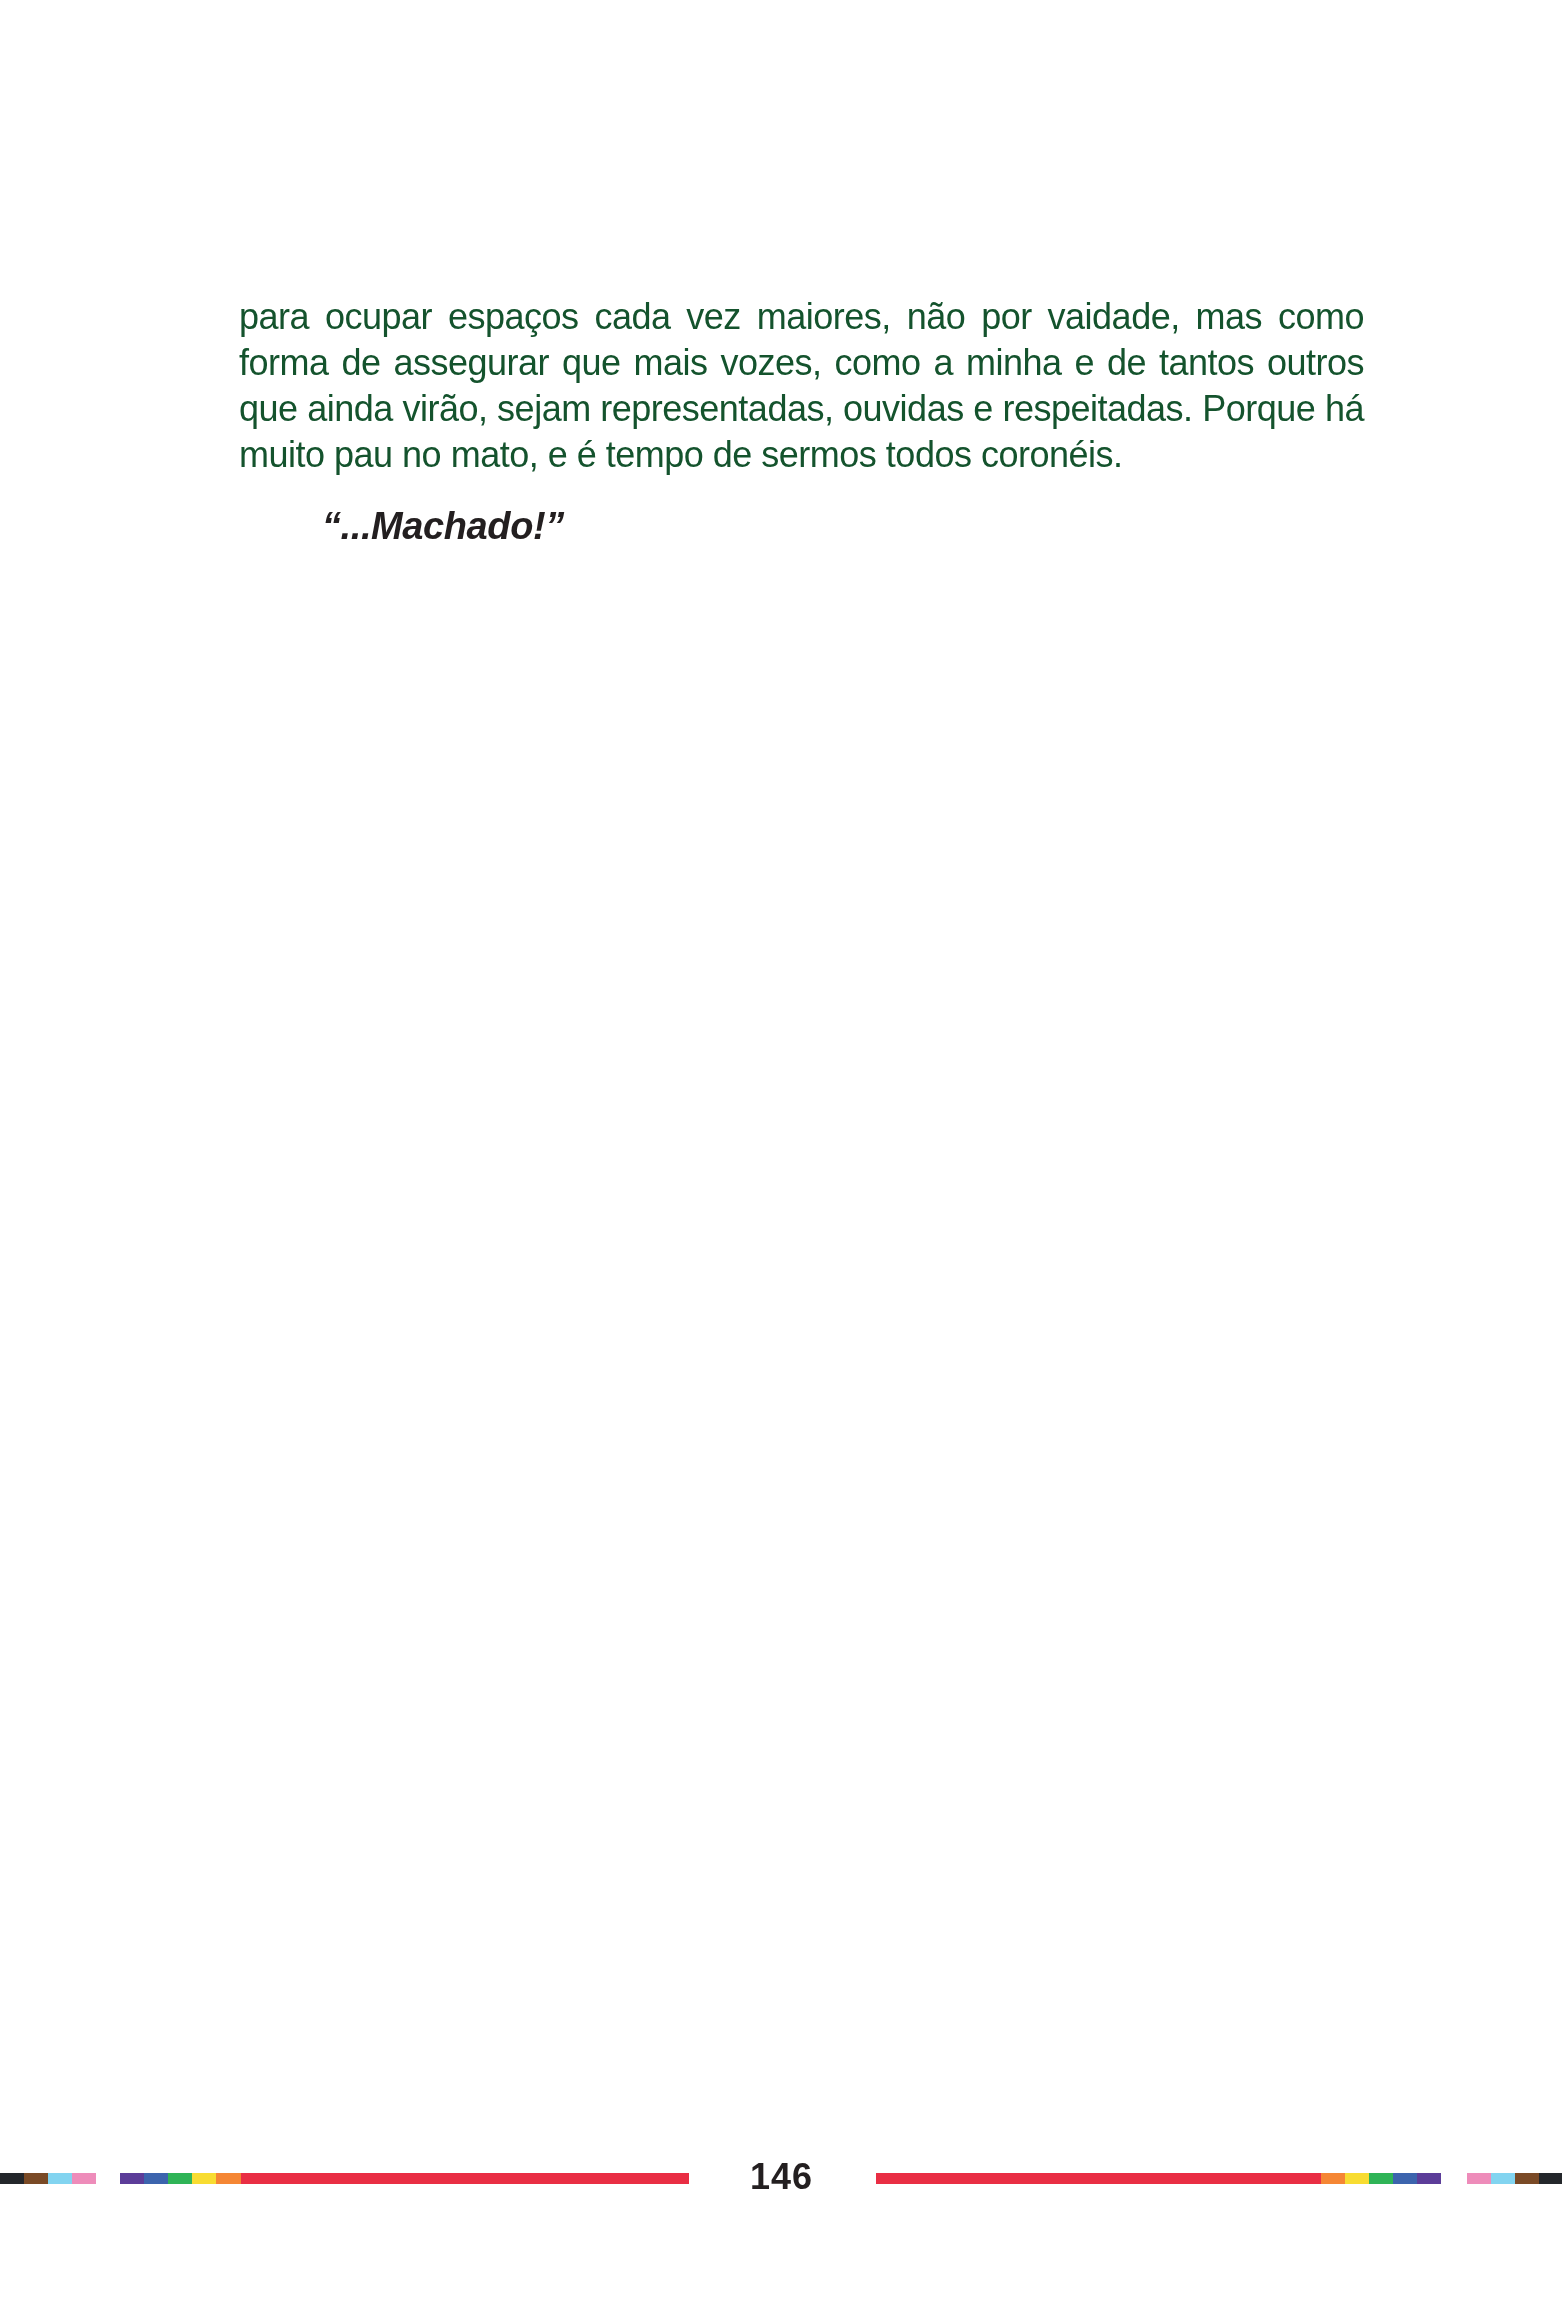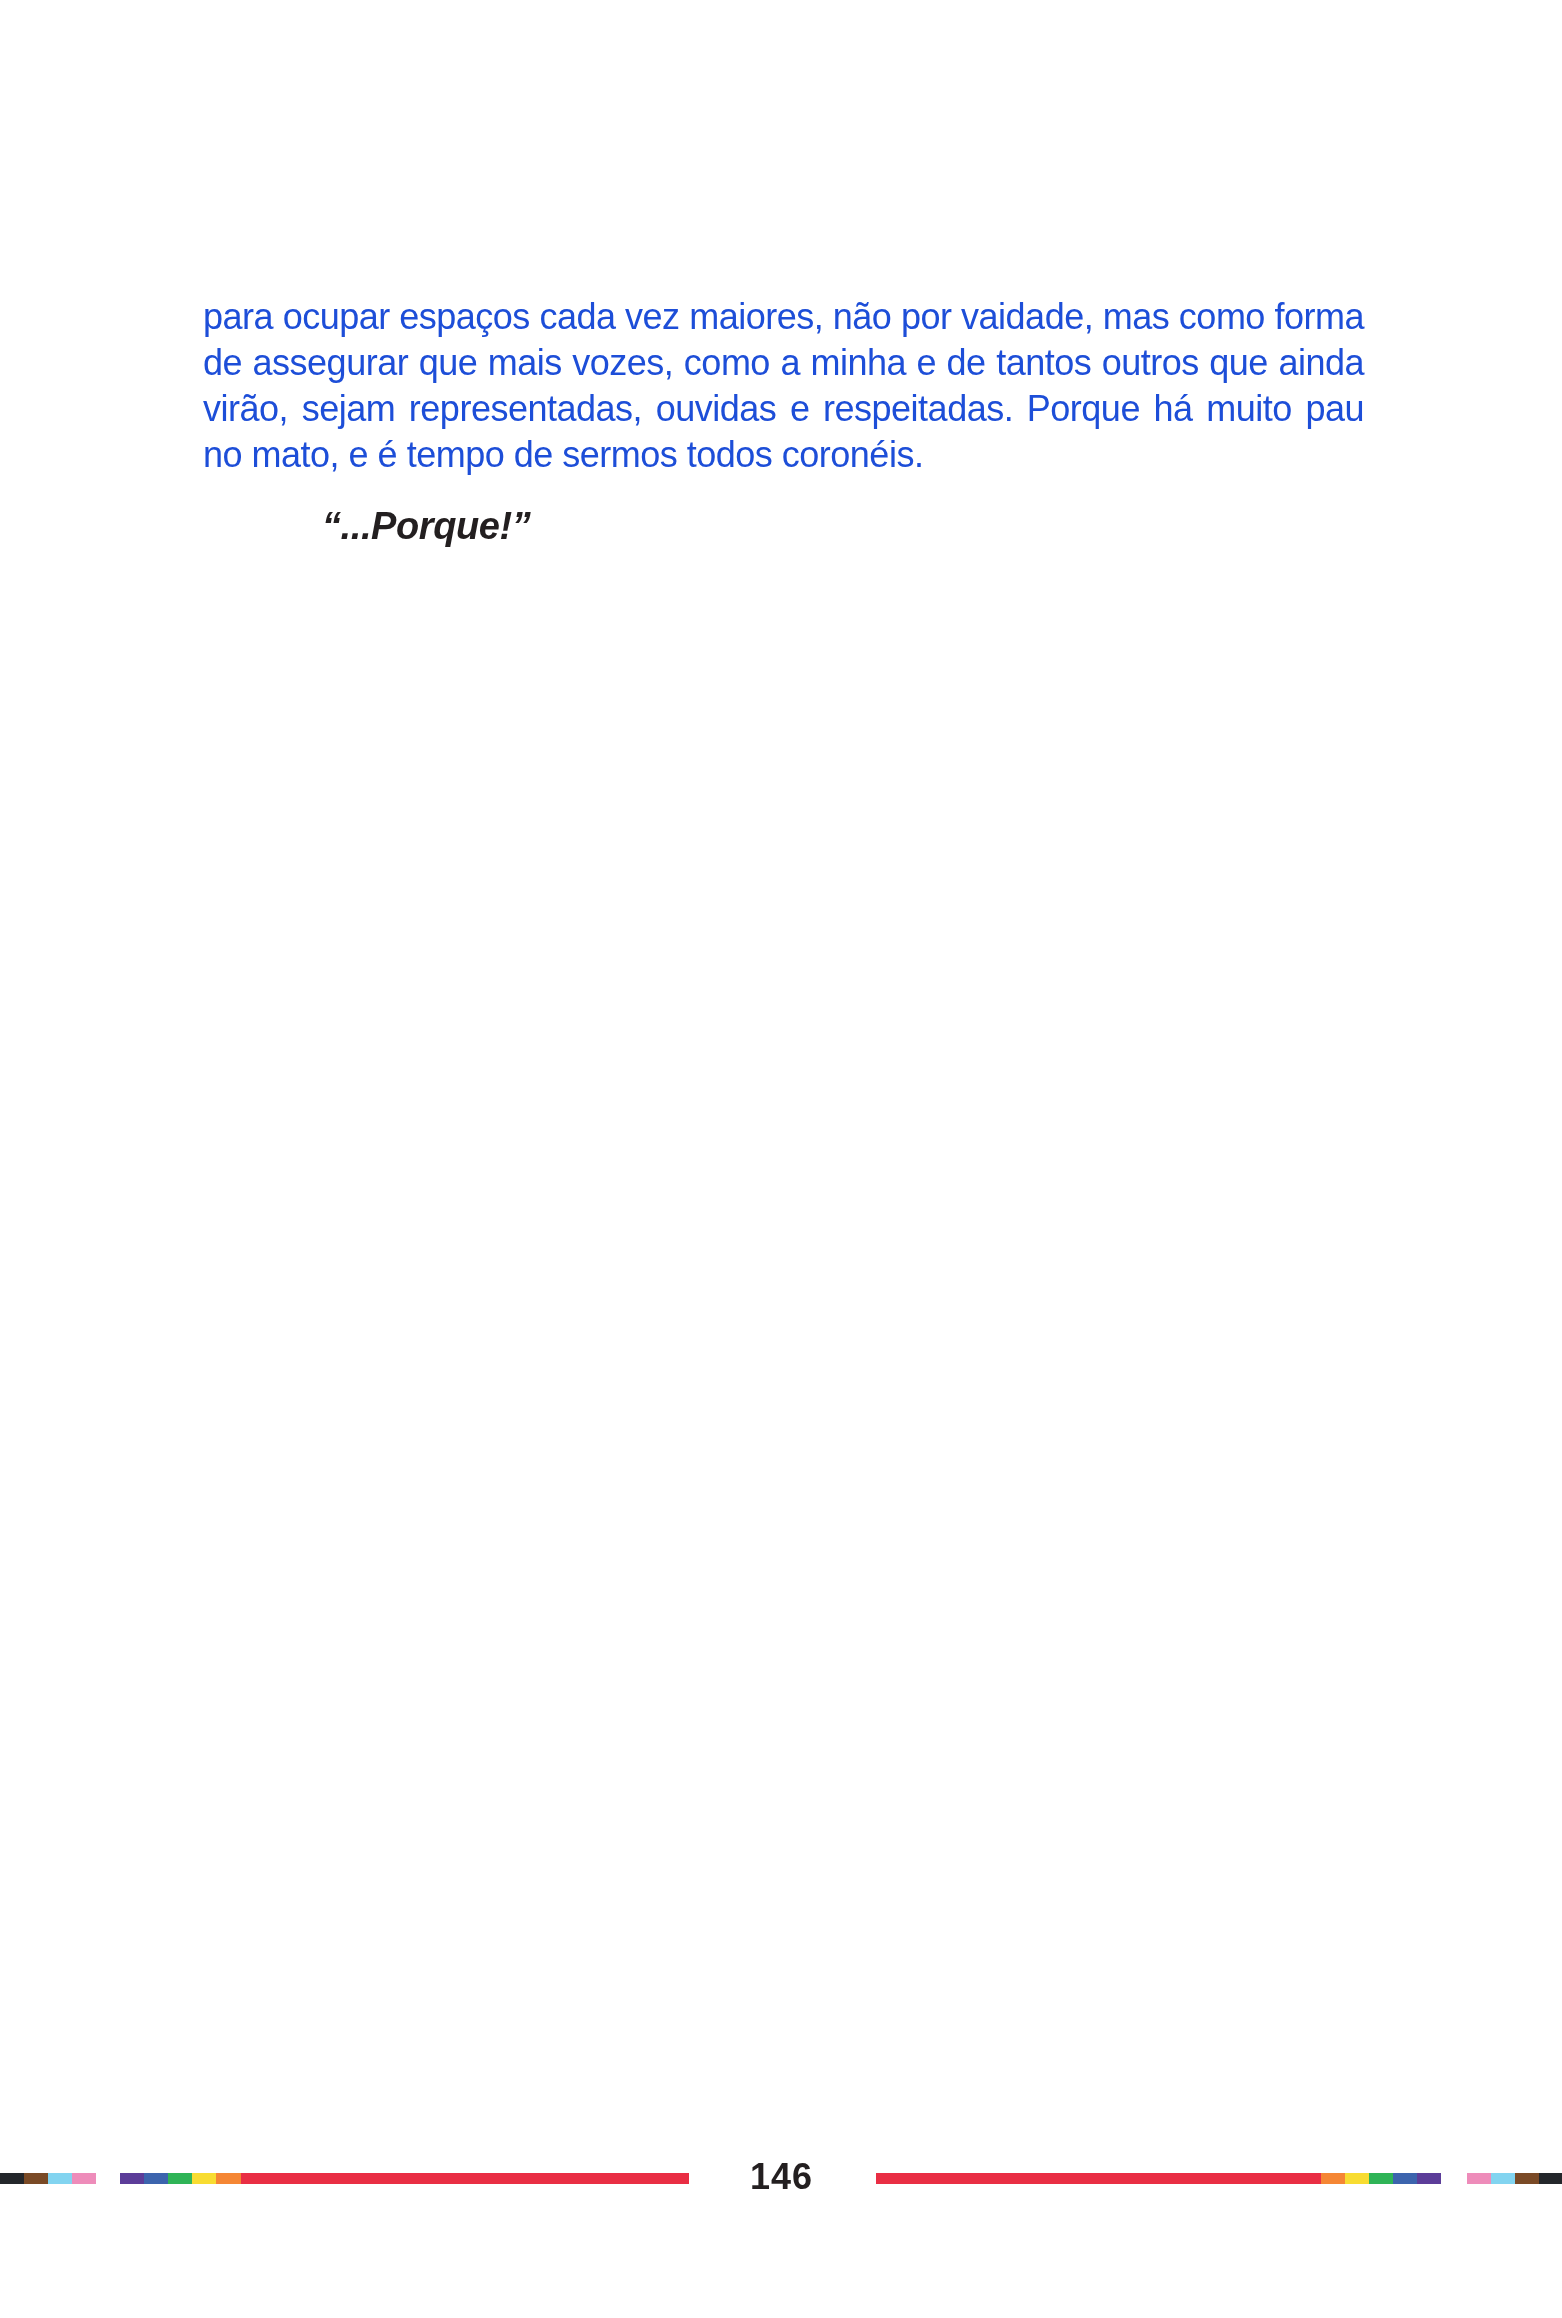--- a/index.html
+++ b/index.html
@@ -21,22 +21,23 @@
     position: absolute;
     left: 203px;
     top: 294px;
     width: 1161px;
   }
   .paragraph {
     font-size: 36px;
     line-height: 46px;
     letter-spacing: -0.5px;
     text-align: justify;
-    color: #1d4ed8;
+    color: #14532d;
     font-stretch: condensed;
+    margin-left: 36px;
   }
   .quote {
     margin-top: 27px;
     margin-left: 119px;
     font-size: 38px;
     line-height: 43px;
     font-weight: bold;
     font-style: italic;
     letter-spacing: -0.4px;
     color: #231f20;
@@ -70,21 +71,21 @@
     color: #231f20;
   }
 </style>
 </head>
 <body>
 
 <div class="page">
 
   <main class="content">
     <p class="paragraph">para ocupar espaços cada vez maiores, não por vaidade, mas como forma de assegurar que mais vozes, como a minha e de tantos outros que ainda virão, sejam representadas, ouvidas e respeitadas. Porque há muito pau no mato, e é tempo de sermos todos coronéis.</p>
-    <p class="quote">“...Porque!”</p>
+    <p class="quote">“...Machado!”</p>
   </main>
 
   <footer class="footer">
     <div class="stripes stripes-left">
         <div class="stripe-seg" style="width: 24px; background: rgb(36, 39, 43);"></div>
         <div class="stripe-seg" style="width: 24px; background: rgb(122, 74, 38);"></div>
         <div class="stripe-seg" style="width: 24px; background: rgb(130, 212, 240);"></div>
         <div class="stripe-seg" style="width: 24px; background: rgb(238, 140, 186);"></div>
         <div class="stripe-seg" style="width: 24px; background: rgb(255, 255, 255);"></div>
         <div class="stripe-seg" style="width: 24px; background: rgb(92, 61, 153);"></div>

